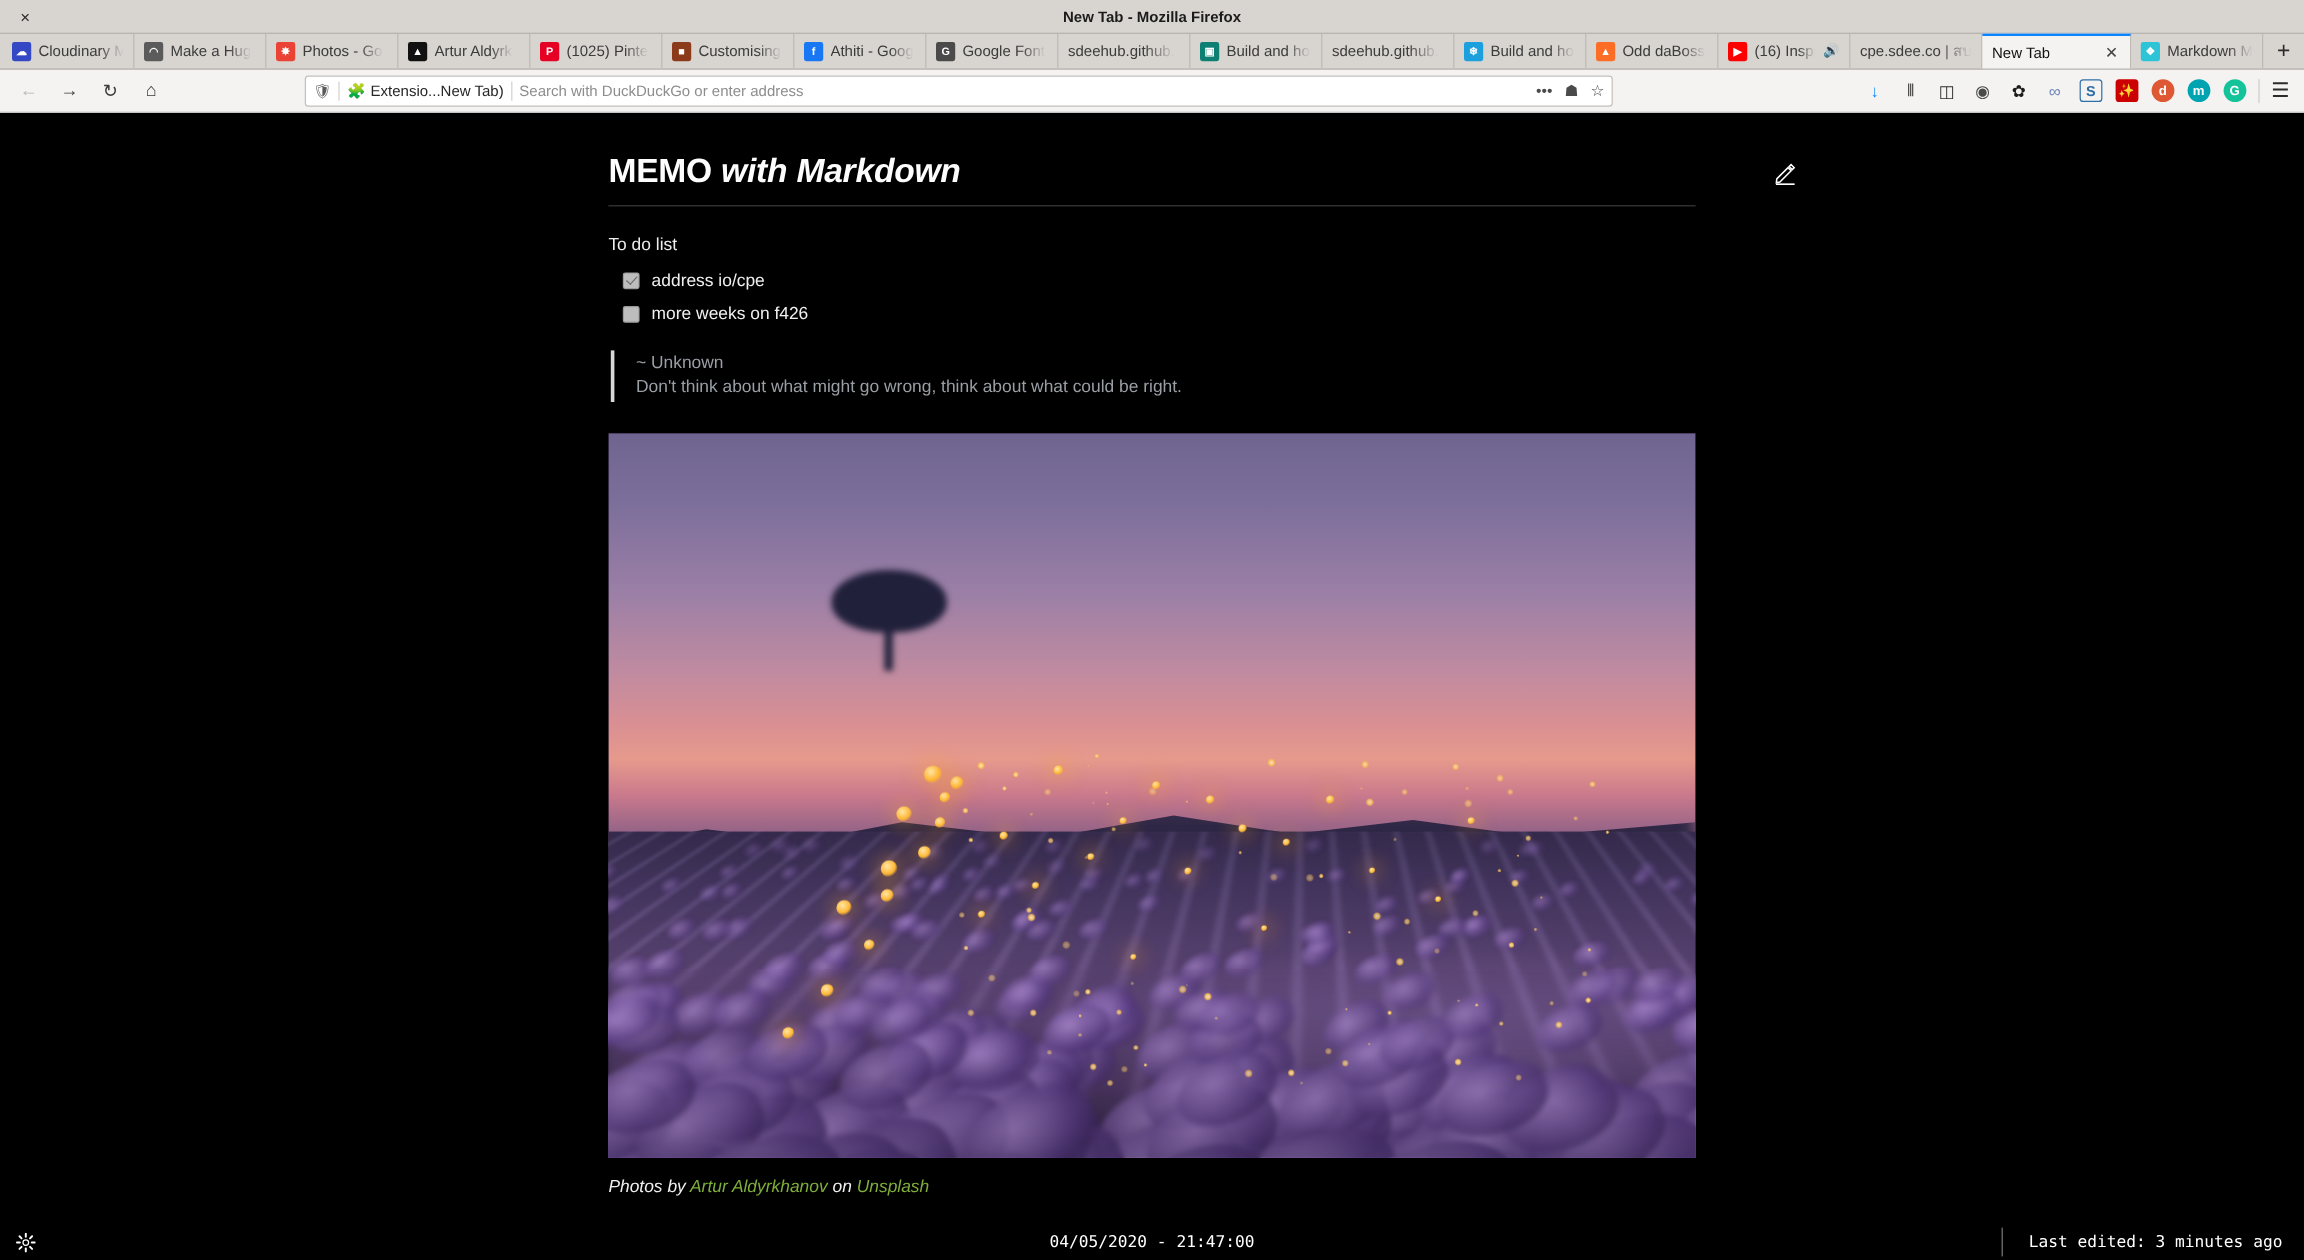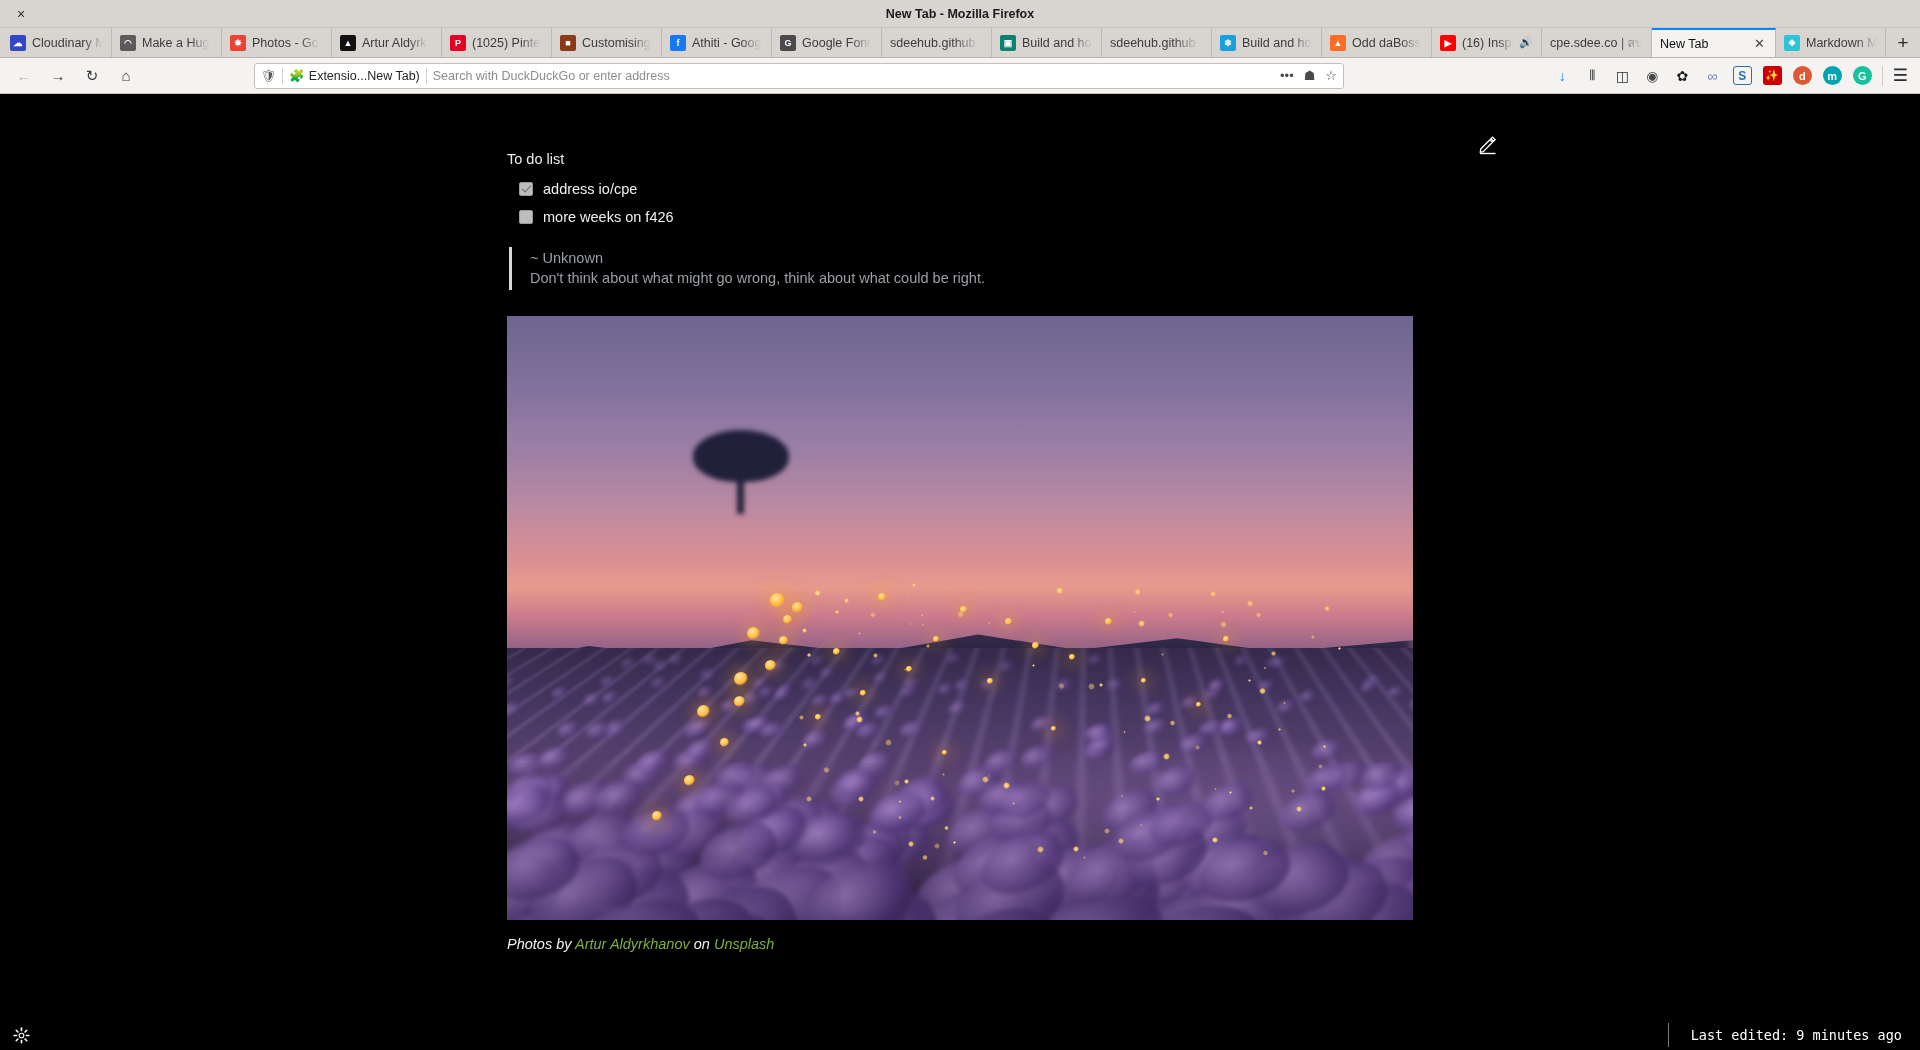--- a/index.html
+++ b/index.html
@@ -328,20 +328,24 @@
       <div class="ticon" style="color: rgb(255, 255, 255); background: rgb(0, 163, 176); border-radius: 50%; font-size: 11px; font-weight: bold;">m</div>
       <div class="ticon" style="color: rgb(255, 255, 255); background: rgb(21, 195, 154); border-radius: 50%; font-size: 11px; font-weight: bold;">G</div>
     </div>
   <div class="tsep"></div>
   <div class="hamburger">☰</div>
 </div>
 
 <div class="page">
   <div class="memo">
 
+    <h1 class="memo-title">
+      <span>MEMO</span>
+      <em>with Markdown</em>
+    </h1>
 
     <svg class="edit-pencil" viewBox="0 0 24 24">
       <path d="M4 17.5 L14.2 7.3 L17.0 10.1 L6.8 20.3 L3.6 21.0 Z" fill="none" stroke="#ffffff" stroke-width="1.4"></path>
       <path d="M15.2 6.3 L17.0 4.5 L19.8 7.3 L18.0 9.1 Z" fill="none" stroke="#ffffff" stroke-width="1.4"></path>
       <rect x="3.2" y="21.6" width="17" height="1.5" fill="#ffffff"></rect>
     </svg>
 
     <div class="section-label">To do list</div>
 
     <div id="todo-list">
@@ -756,14 +760,15 @@
           <line x1="12" y1="19" x2="12" y2="22.4"></line>
         <line x1="1.6" y1="12" x2="5" y2="12"></line>
           <line x1="19" y1="12" x2="22.4" y2="12"></line>
         <line x1="4.6" y1="4.6" x2="7" y2="7"></line>
           <line x1="17" y1="17" x2="19.4" y2="19.4"></line>
         <line x1="19.4" y1="4.6" x2="17" y2="7"></line>
           <line x1="7" y1="17" x2="4.6" y2="19.4"></line>
       </g>
     </svg>
   </div>
-  <div class="sb-edited">Last edited: 9 minutes ago</div>
+  <div class="sb-clock">04/05/2020 - 21:47:00</div>
+  <div class="sb-edited">Last edited: 3 minutes ago</div>
 </div>
 
 </body></html>

